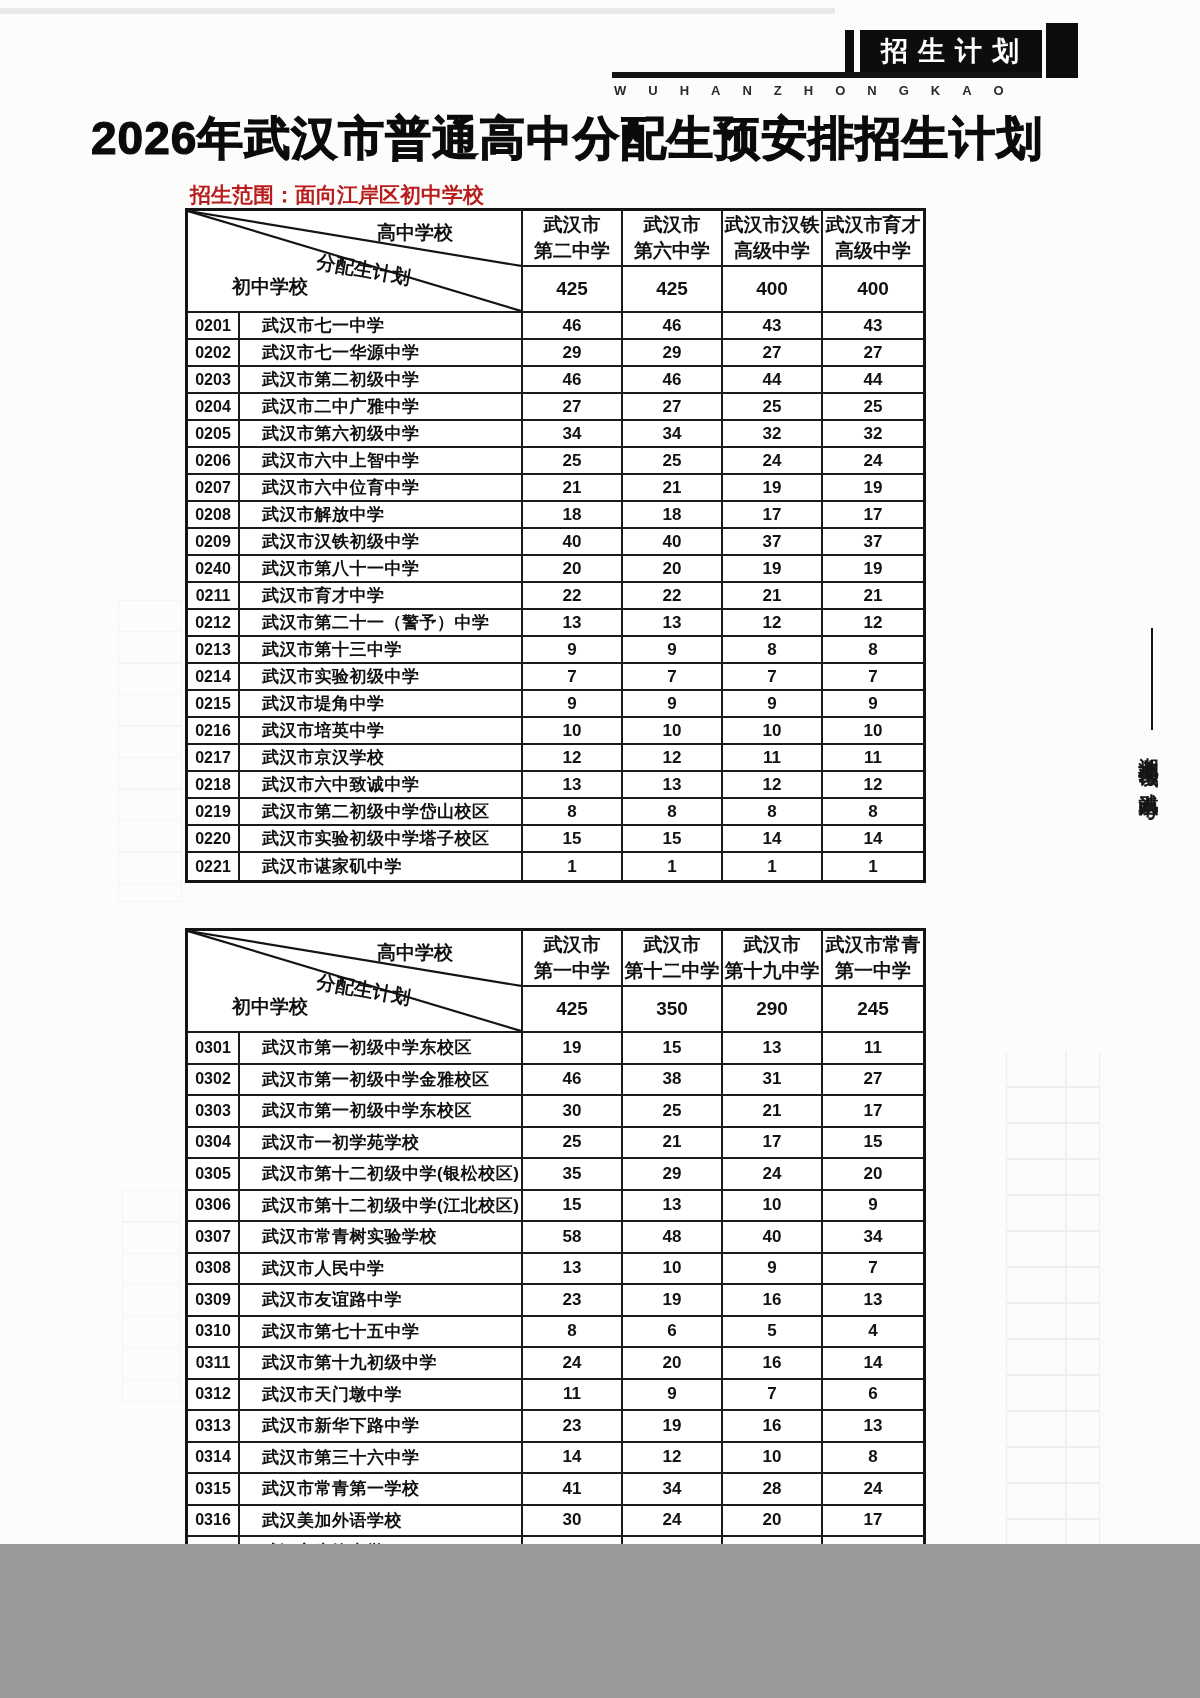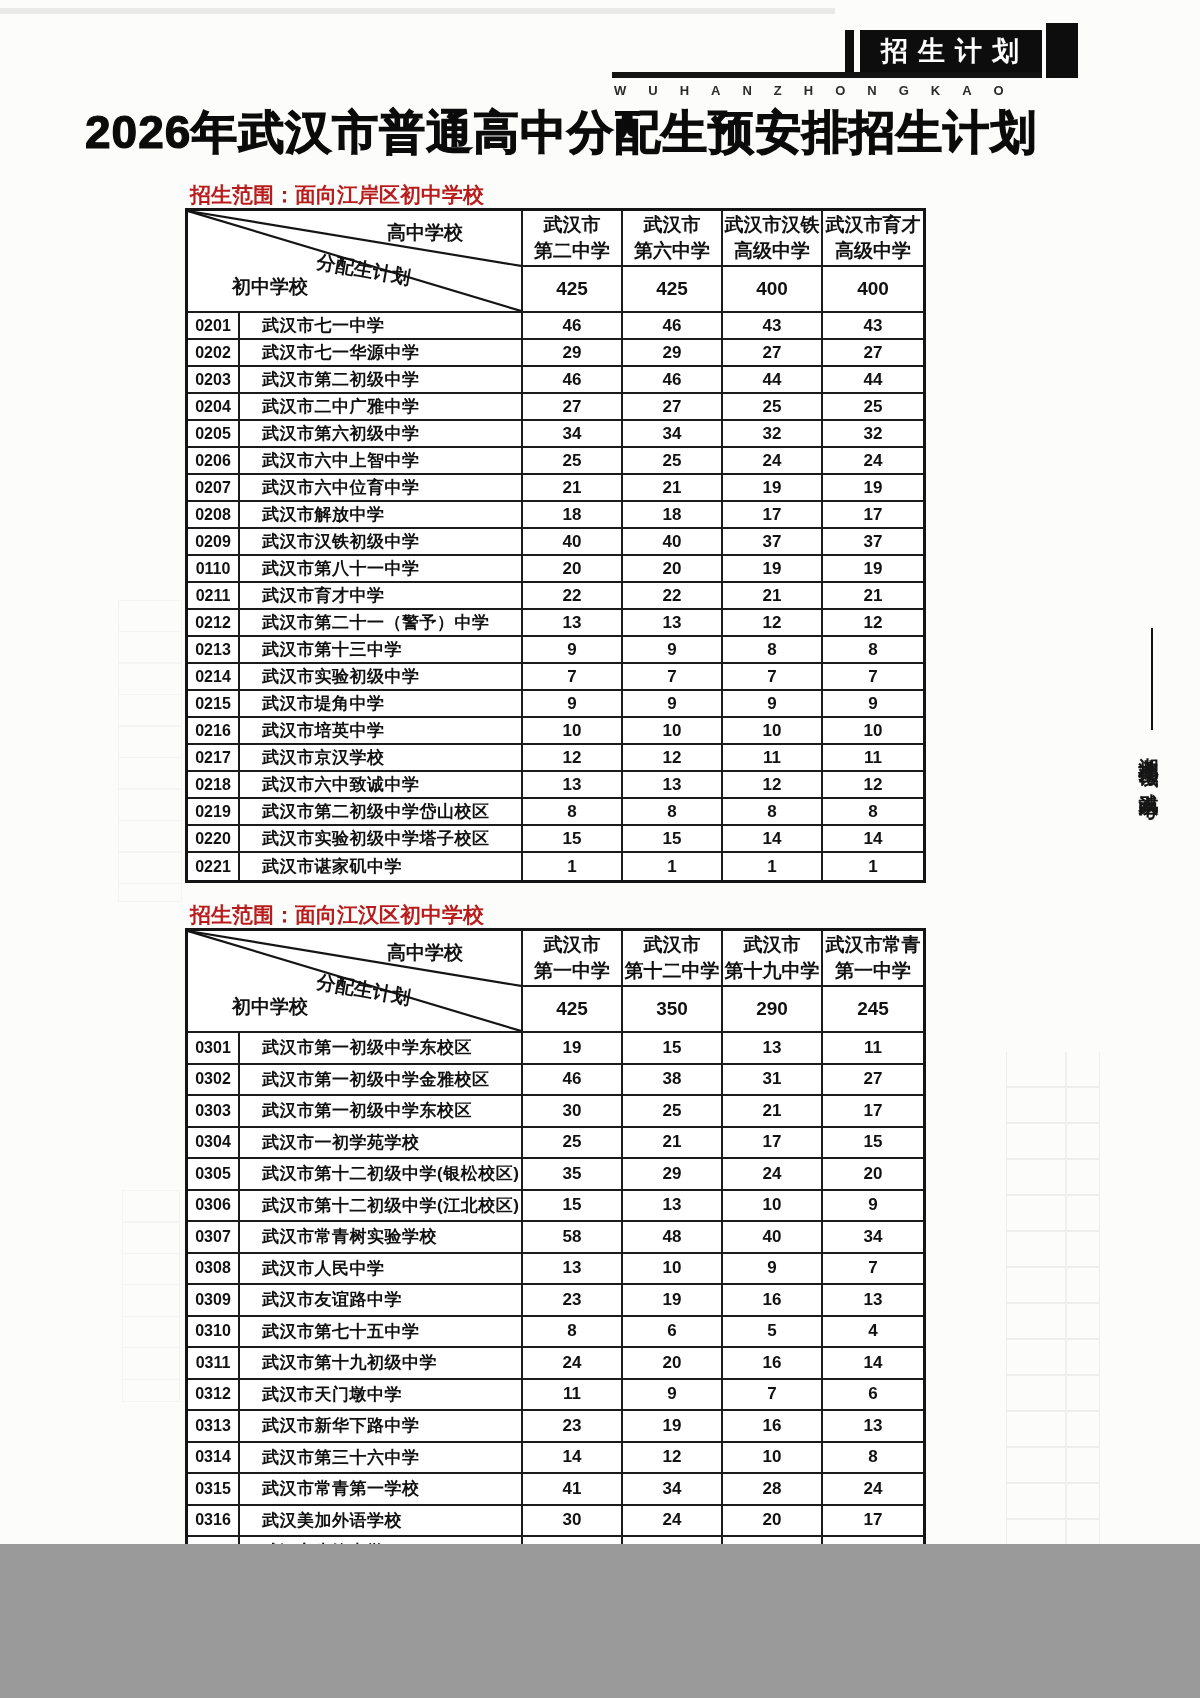--- a/index.html
+++ b/index.html
@@ -17,21 +17,21 @@
     font-size:27px;font-weight:bold;letter-spacing:10px;padding-left:8px;box-sizing:border-box;
   }
   .corner-square{position:absolute;left:1046px;top:23px;width:32px;height:55px;background:#0d0d0d;}
   .h-rule{position:absolute;left:612px;top:72px;width:430px;height:6px;background:#141414;}
   .romanized{
     position:absolute;left:614px;top:83px;width:440px;
     font-size:13px;font-weight:bold;letter-spacing:22px;color:#2b2b2b;white-space:nowrap;
   }
   
   .title{
-    position:absolute;left:83px;top:100px;margin:2px;
+    position:absolute;left:83px;top:100px;margin:8px;
     font-size:46px;font-weight:900;letter-spacing:1px;color:#0b0b0b;
     -webkit-text-stroke:1.2px #0b0b0b;white-space:nowrap;
   }
   
   .scope{position:absolute;left:190px;font-size:21px;font-weight:bold;color:#b91c1c;}
   .scope1{top:181px;}
   .scope2{top:901px;}
   
   .tbl{
     position:absolute;display:grid;
@@ -44,21 +44,21 @@
   .cell{
     border-right:2px solid #1b1b1b;border-bottom:2px solid #1b1b1b;
     display:flex;align-items:center;justify-content:center;
     font-weight:bold;box-sizing:border-box;background:#fff;
   }
   .cell.lastcol{border-right:none;}
   .cell.lastrow{border-bottom:none;}
   .corner{grid-column:1 / span 2;grid-row:1 / span 2;position:relative;}
   .corner svg{position:absolute;left:0;top:0;width:100%;height:100%;}
   .corner line{stroke:#141414;stroke-width:2.2;}
-  .corner-top{position:absolute;top:9px;right:58px;font-size:19px;font-weight:bold;}
+  .corner-top{position:absolute;top:9px;right:68px;font-size:19px;font-weight:bold;}
   .corner-mid{position:absolute;top:46px;left:128px;font-size:19px;font-weight:bold;transform:rotate(10deg);}
   .corner-bot{position:absolute;bottom:11px;left:44px;font-size:19px;font-weight:bold;}
   .colhead{font-size:19px;white-space:pre-line;text-align:center;line-height:1.35;}
   .total{font-size:19px;}
   .code{font-size:16px;}
   .name{justify-content:flex-start;padding-left:22px;font-size:17px;letter-spacing:.5px;white-space:nowrap;overflow:hidden;}
   .val{font-size:17px;}
   
   .side-rule{position:absolute;left:1151px;top:628px;width:2px;height:102px;background:#141414;}
   .side-text{
@@ -183,21 +183,21 @@
       <div class="cell val">18</div>
       <div class="cell val">18</div>
       <div class="cell val">17</div>
       <div class="cell val lastcol">17</div>
       <div class="cell code">0209</div>
       <div class="cell name">武汉市汉铁初级中学</div>
       <div class="cell val">40</div>
       <div class="cell val">40</div>
       <div class="cell val">37</div>
       <div class="cell val lastcol">37</div>
-      <div class="cell code">0110</div>
+      <div class="cell code">0240</div>
       <div class="cell name">武汉市第八十一中学</div>
       <div class="cell val">20</div>
       <div class="cell val">20</div>
       <div class="cell val">19</div>
       <div class="cell val lastcol">19</div>
       <div class="cell code">0211</div>
       <div class="cell name">武汉市育才中学</div>
       <div class="cell val">22</div>
       <div class="cell val">22</div>
       <div class="cell val">21</div>
@@ -257,21 +257,20 @@
       <div class="cell val">14</div>
       <div class="cell val lastcol">14</div>
       <div class="cell code lastrow">0221</div>
       <div class="cell name lastrow">武汉市谌家矶中学</div>
       <div class="cell val lastrow">1</div>
       <div class="cell val lastrow">1</div>
       <div class="cell val lastrow">1</div>
       <div class="cell val lastcol lastrow">1</div>
     </div>
 
-  <div class="scope scope2">招生范围：面向江汉区初中学校</div>
   <div class="tbl tbl2">
       <div class="cell corner">
         <svg viewBox="0 0 335 102" preserveAspectRatio="none">
           <line x1="0" y1="0" x2="335" y2="56"></line>
           <line x1="0" y1="0" x2="335" y2="102"></line>
         </svg>
         <span class="corner-top">高中学校</span>
         <span class="corner-mid">分配生计划</span>
         <span class="corner-bot">初中学校</span>
       </div>

